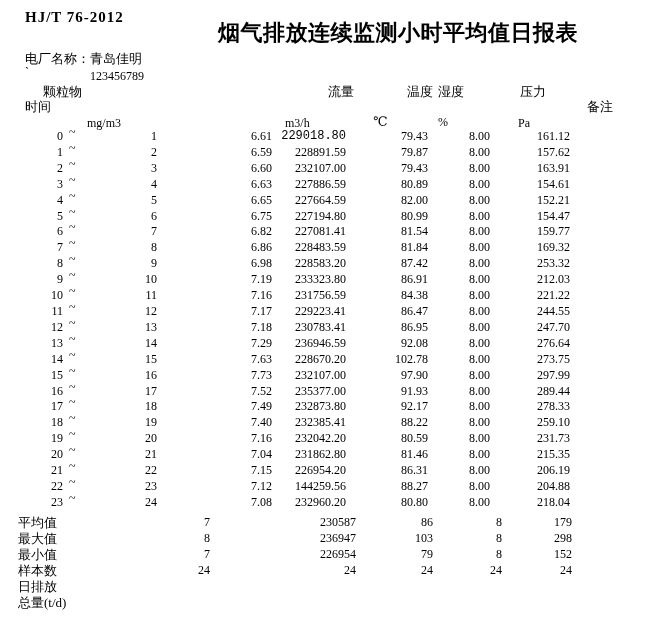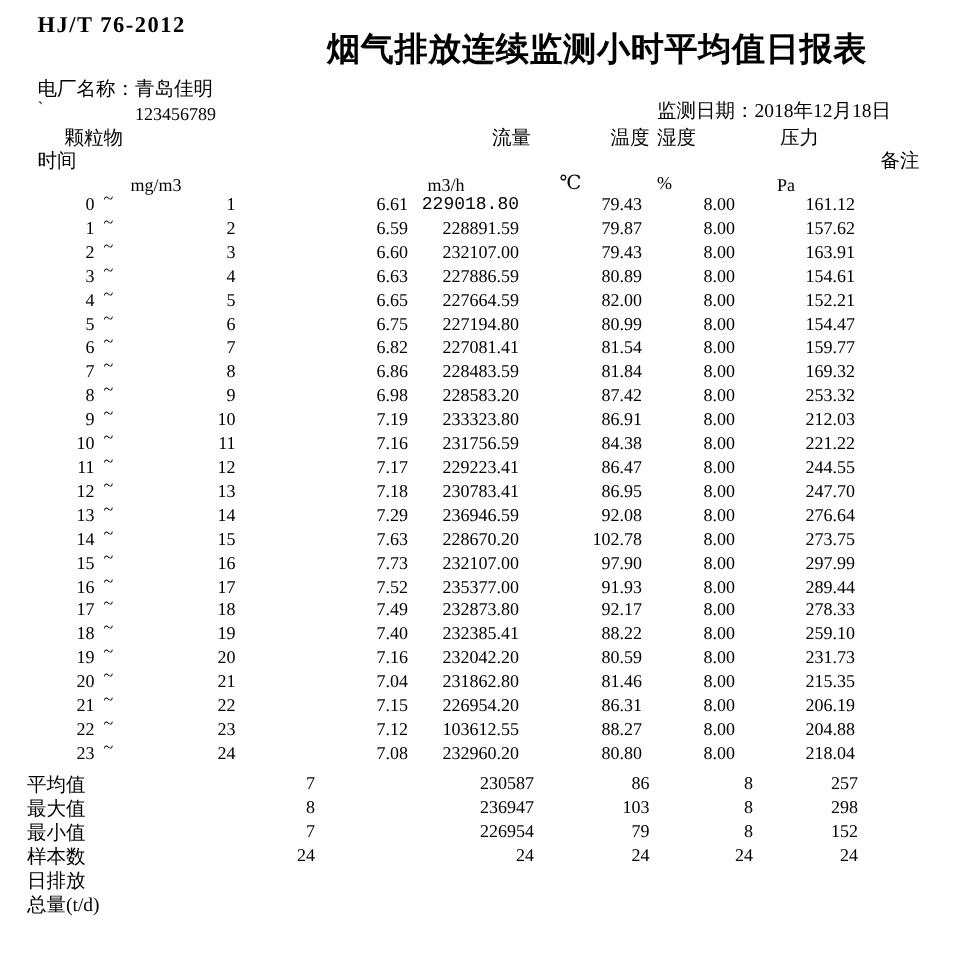--- a/index.html
+++ b/index.html
@@ -29,21 +29,20 @@
   <div class="abs std-label" style="left:25px; top:10px;">HJ/T 76-2012</div>
 
   <div class="abs title" style="left:218px; top:22px;">烟气排放连续监测小时平均值日报表</div>
 
   <div class="abs cjk" style="left:25px; top:52px;">电厂名称：青岛佳明</div>
 
   <div class="abs num" style="left:25px; top:66px;">`</div>
 
   <div class="abs num" style="left:90px; top:70px;">123456789</div>
 
-  <div class="abs cjk" style="left:438px; top:67px;">监测日期：2018年12月18日</div>
 
   <div class="abs cjk" style="left:43px;  top:85px;">颗粒物</div>
   <div class="abs cjk" style="left:328px; top:85px;">流量</div>
   <div class="abs cjk" style="left:407px; top:85px;">温度</div>
   <div class="abs cjk" style="left:438px; top:85px;">湿度</div>
   <div class="abs cjk" style="left:520px; top:85px;">压力</div>
 
   <div class="abs cjk" style="left:25px;  top:100px;">时间</div>
   <div class="abs cjk" style="left:587px; top:100px;">备注</div>
 
@@ -272,42 +271,42 @@
         <span class="cell" style="right: 307px;">226954.20</span>
         <span class="cell" style="right: 225px;">86.31</span>
         <span class="cell" style="right: 163px;">8.00</span>
         <span class="cell" style="right: 83px;">206.19</span>
       </div>
       <div class="row" style="top: 480px;">
         <span class="cell" style="right: 590px;">22</span>
         <span class="tilde" style="left: 69px;">~</span>
         <span class="cell" style="right: 496px;">23</span>
         <span class="cell" style="right: 381px;">7.12</span>
-        <span class="cell" style="right: 307px;">103612.55</span>
+        <span class="cell" style="right: 307px;">144259.56</span>
         <span class="cell" style="right: 225px;">88.27</span>
         <span class="cell" style="right: 163px;">8.00</span>
         <span class="cell" style="right: 83px;">204.88</span>
       </div>
       <div class="row" style="top: 496px;">
         <span class="cell" style="right: 590px;">23</span>
         <span class="tilde" style="left: 69px;">~</span>
         <span class="cell" style="right: 496px;">24</span>
         <span class="cell" style="right: 381px;">7.08</span>
         <span class="cell" style="right: 307px;">232960.20</span>
         <span class="cell" style="right: 225px;">80.80</span>
         <span class="cell" style="right: 163px;">8.00</span>
         <span class="cell" style="right: 83px;">218.04</span>
       </div>
       <div class="row" style="top: 516px;">
         <span class="cjkcell" style="left: 18px;">平均值</span>
         <span class="cell" style="right: 443px;">7</span>
         <span class="cell" style="right: 297px;">230587</span>
         <span class="cell" style="right: 220px;">86</span>
         <span class="cell" style="right: 151px;">8</span>
-        <span class="cell" style="right: 81px;">257</span>
+        <span class="cell" style="right: 81px;">179</span>
       </div>
       <div class="row" style="top: 532px;">
         <span class="cjkcell" style="left: 18px;">最大值</span>
         <span class="cell" style="right: 443px;">8</span>
         <span class="cell" style="right: 297px;">236947</span>
         <span class="cell" style="right: 220px;">103</span>
         <span class="cell" style="right: 151px;">8</span>
         <span class="cell" style="right: 81px;">298</span>
       </div>
       <div class="row" style="top: 548px;">

